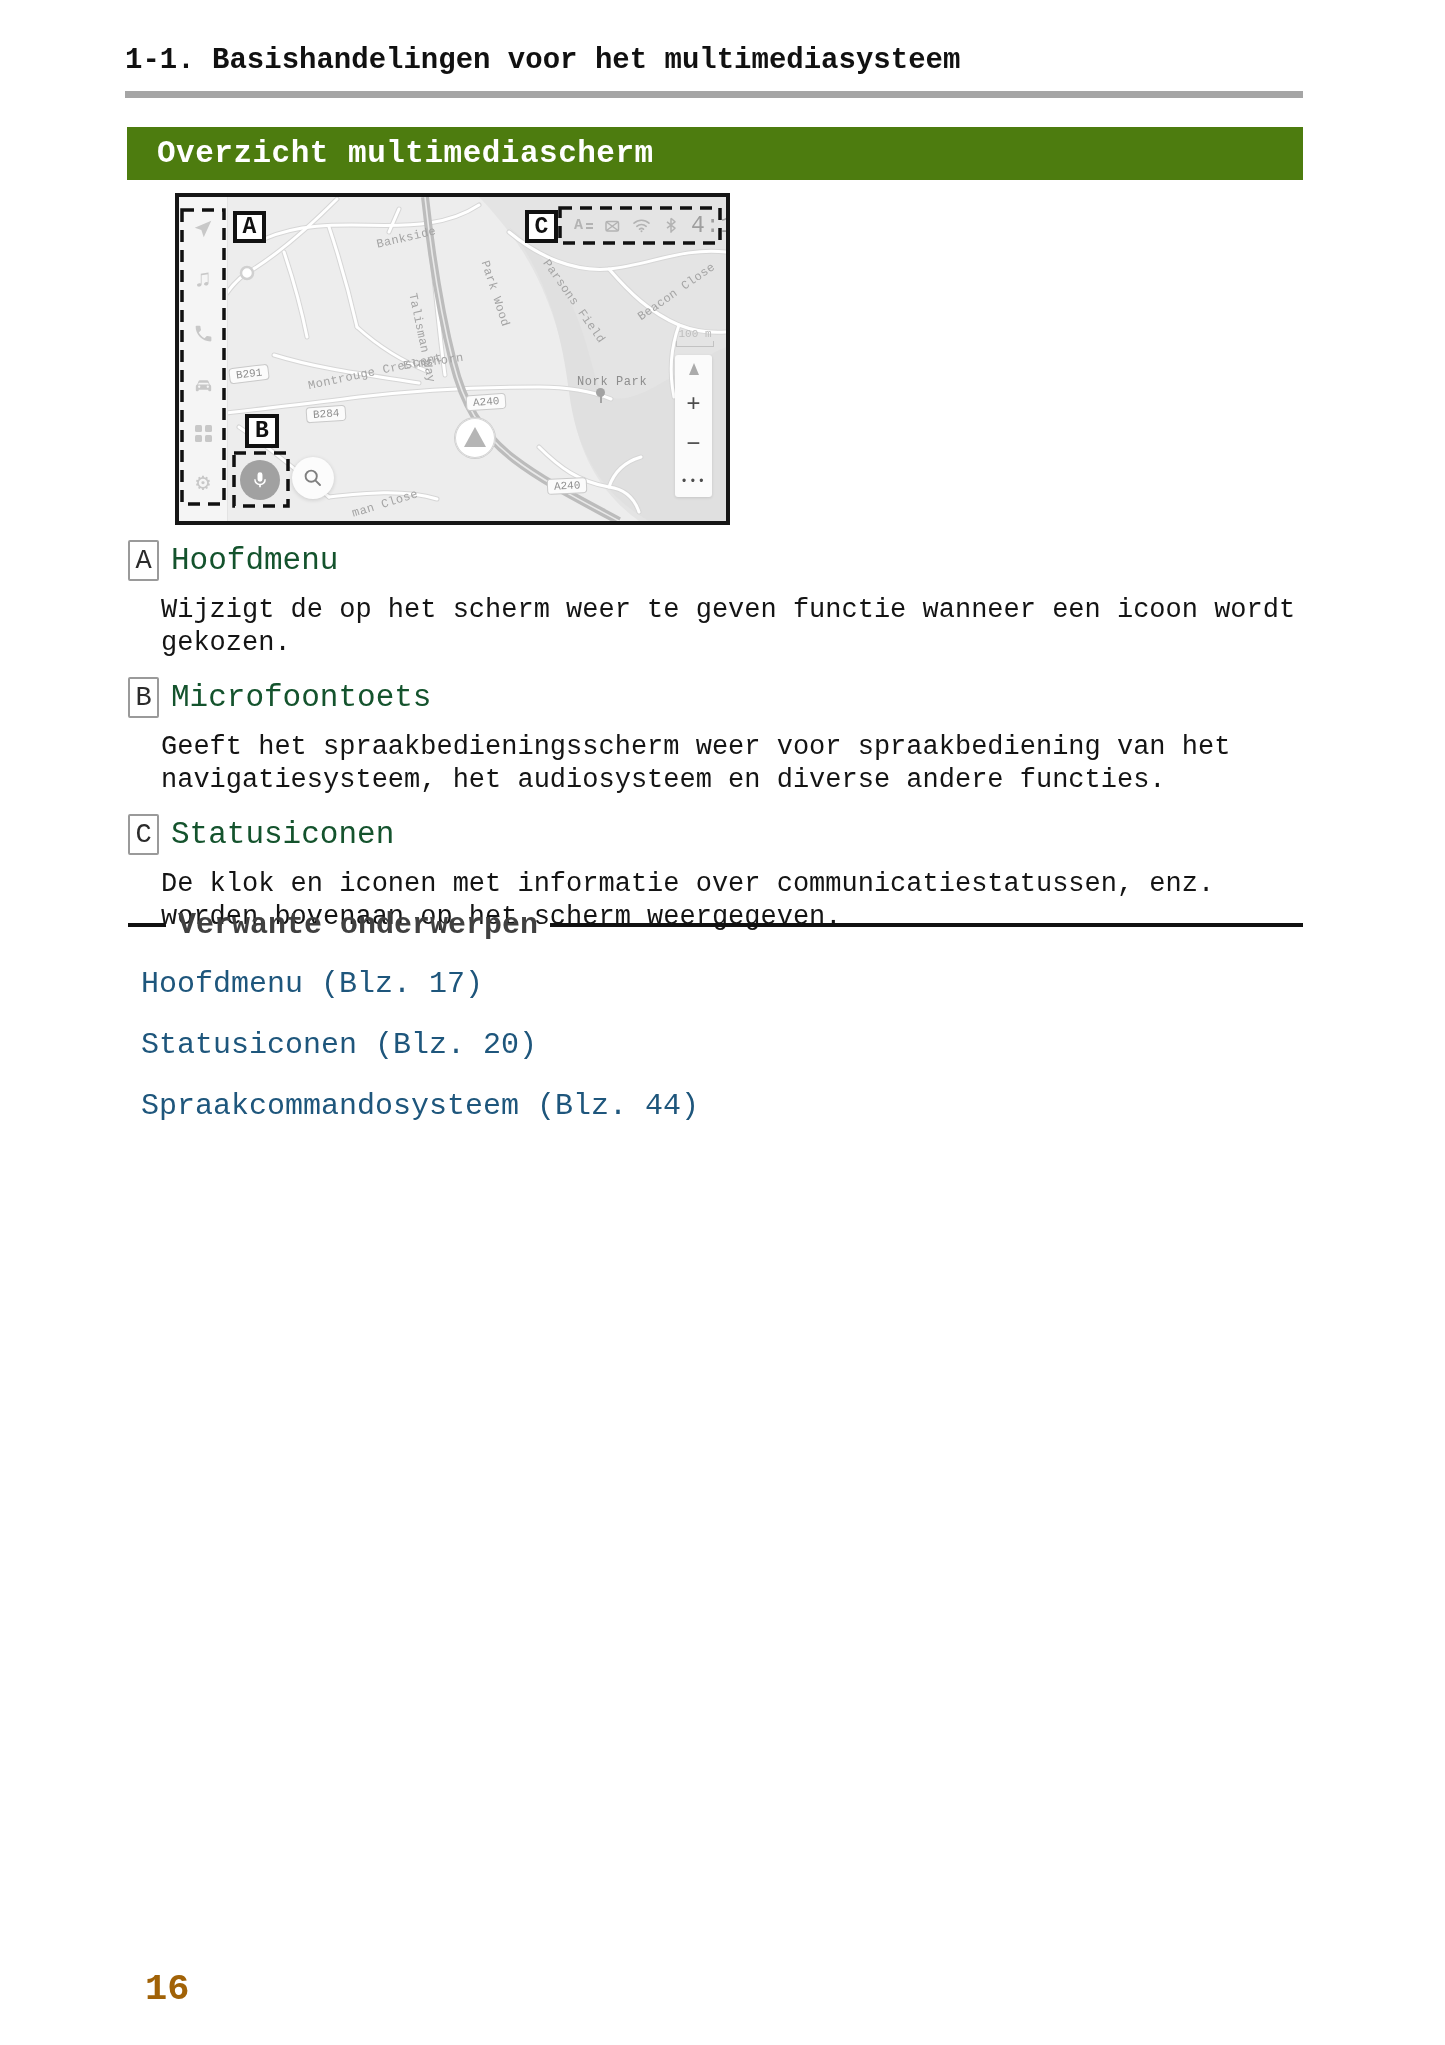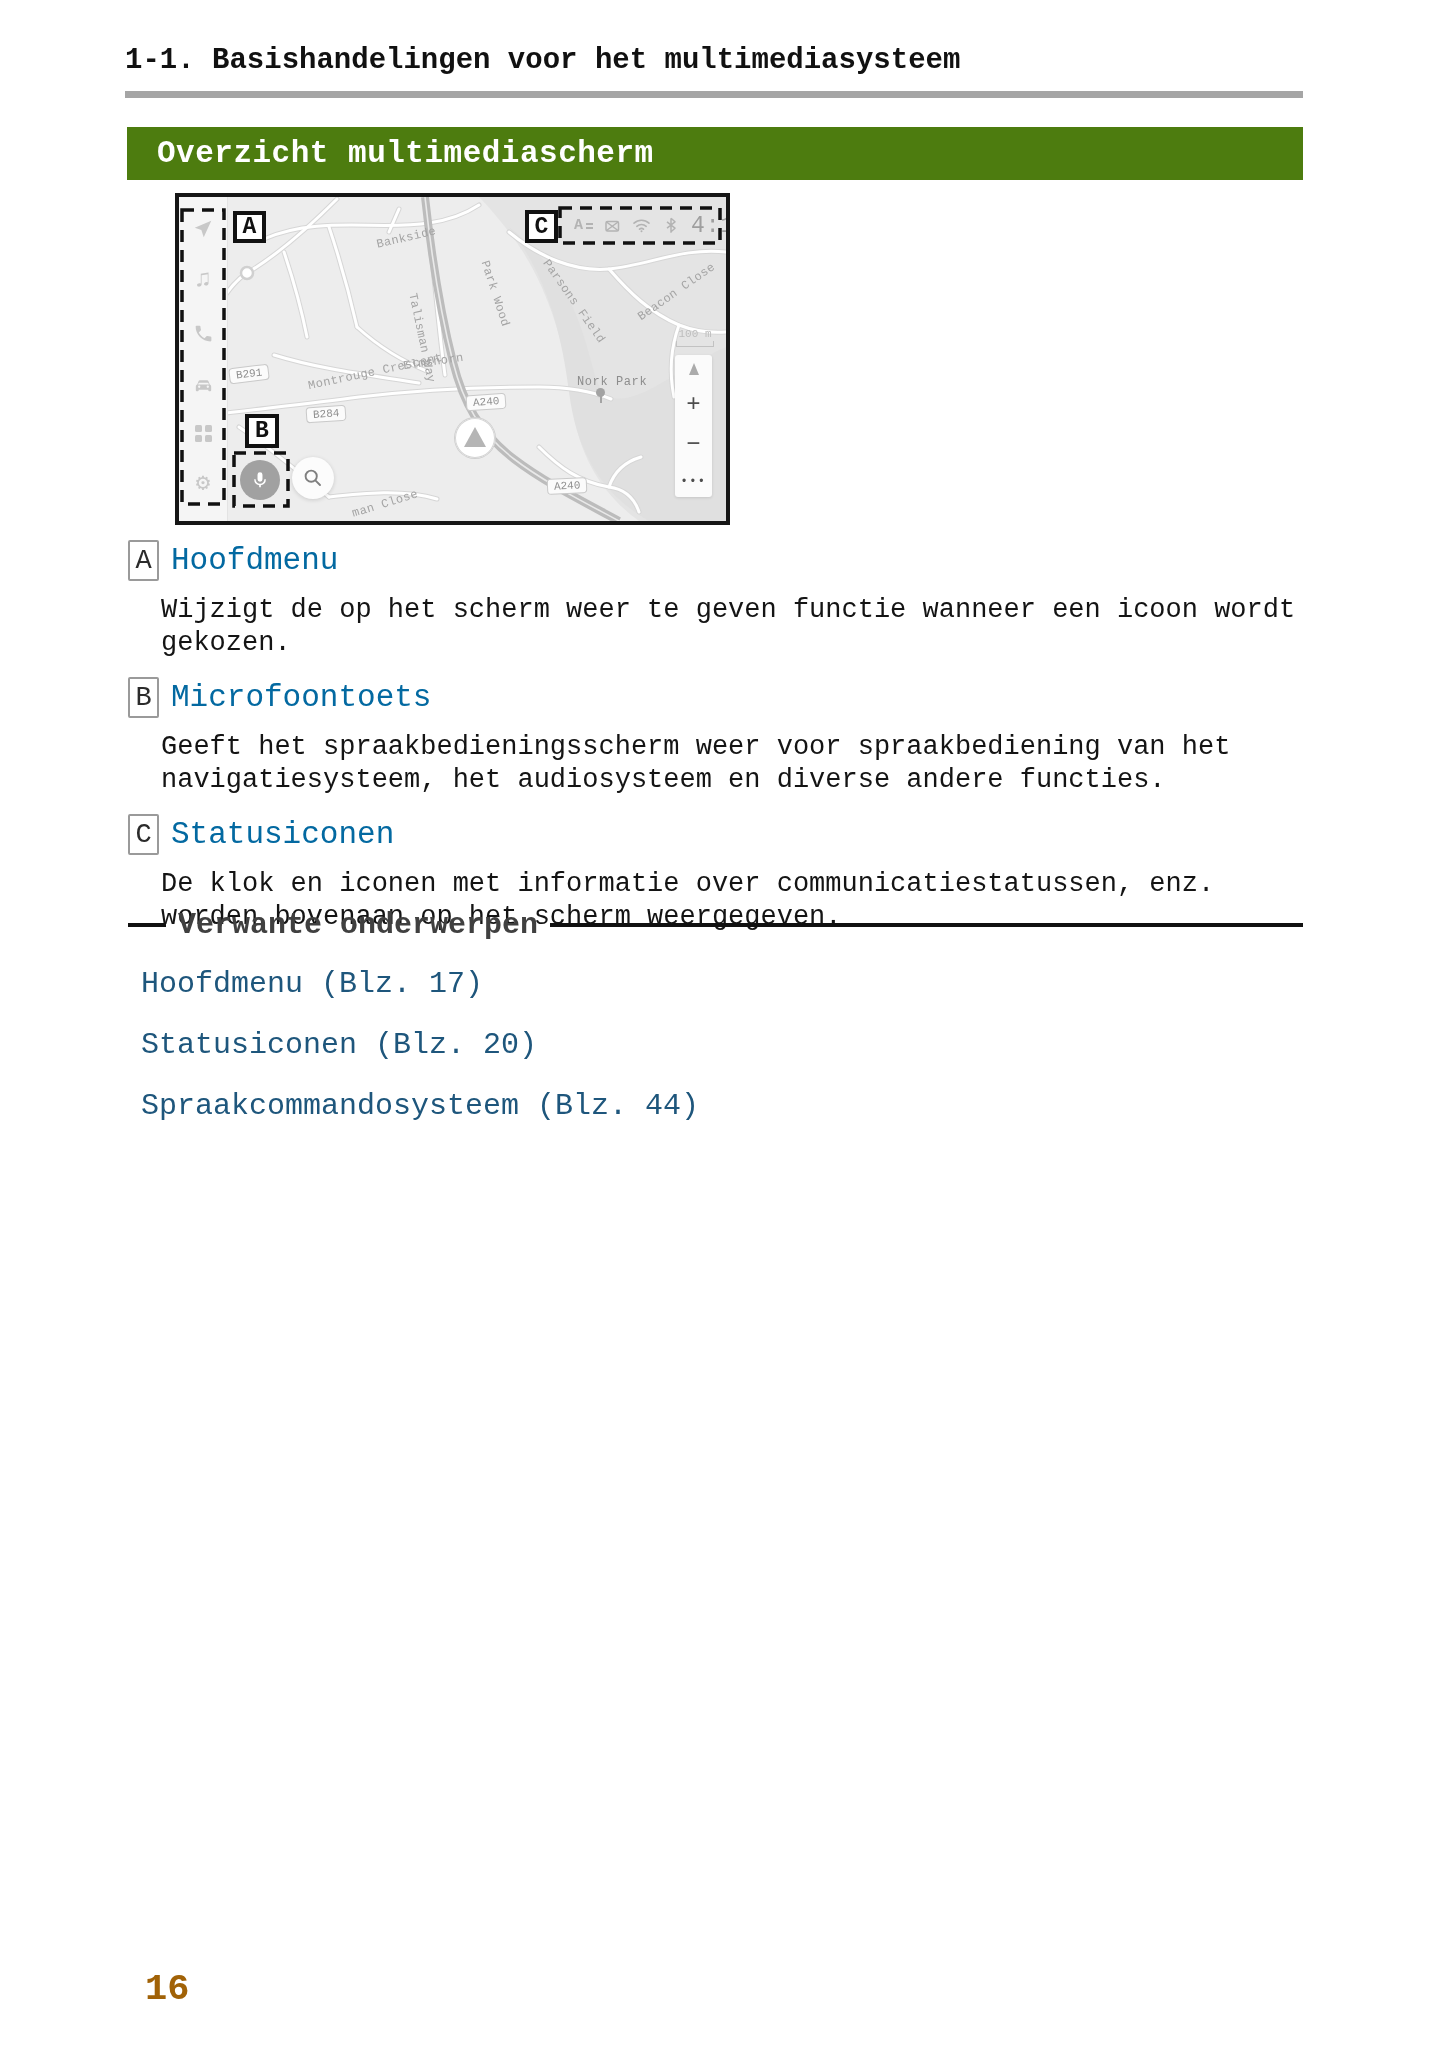--- a/index.html
+++ b/index.html
@@ -62,21 +62,21 @@
   .cobox{position:absolute;background:#fff;border:4px solid #111;box-sizing:border-box;
          display:flex;align-items:center;justify-content:center;font-weight:bold;font-size:23px;color:#111;}
   .cobox-a{left:54px;top:14px;width:33px;height:32px;}
   .cobox-c{left:346px;top:13px;width:33px;height:33px;}
   .cobox-b{left:66px;top:217px;width:34px;height:34px;}
   
   .defs{position:absolute;left:128px;top:531px;width:1180px;}
   .def-row{display:flex;align-items:center;gap:12px;margin-top:9px;}
   .keybox{width:31px;height:41px;border:2px solid #9a9a9a;box-sizing:border-box;border-radius:2px;
           display:flex;align-items:center;justify-content:center;font-size:27px;color:#2b2b2b;flex:0 0 auto;}
-  .def-title{font-size:31px;color:#0369a1;}
+  .def-title{font-size:31px;color:#14532d;}
   .def-body{margin:13px 0 17px 33px;font-size:27px;line-height:33px;color:#141414;max-width:1142px;}
   
   .related{position:absolute;left:128px;top:908px;width:1175px;}
   .rel-head{display:flex;align-items:center;}
   .rel-dash{width:38px;height:4px;background:#111;}
   .rel-line{flex:1;height:4px;background:#111;}
   .rel-title{font-size:30px;font-weight:bold;color:#404040;margin:0 12px;}
   .rel-links{margin-top:25px;margin-left:13px;}
   .rel-link{font-size:30px;color:#1e567c;margin-bottom:27px;cursor:pointer;}
   

